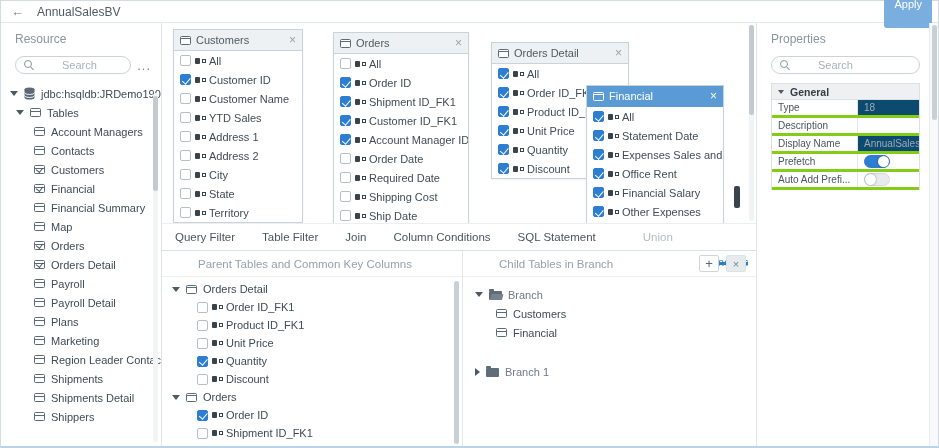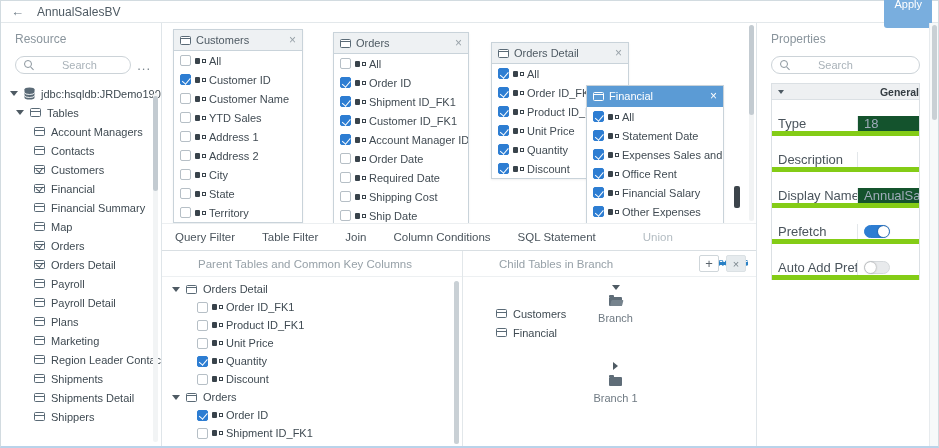--- a/index.html
+++ b/index.html
@@ -89,35 +89,35 @@
   .ppanel .vthumb2{position:absolute;top:0;right:0;width:5px;height:100%;background:#c9d0d5;border-radius:3px;}
 
   .cpanel{flex:1;position:relative;overflow:hidden;min-width:0;}
   .cpanel .phead{padding-right:10px;align-items:center;}
   .hspacer{flex:1;}
   .hbtn{width:20px;height:17px;display:flex;align-items:center;justify-content:center;border-radius:2px;font-size:13px;cursor:pointer;box-sizing:border-box;}
   .hbtn.add{background:#fff;border:1px solid #cfd6da;color:#5a646c;}
   .hbtn.close{background:#e6ebee;border:1px solid #dbe1e4;color:#7a858d;margin-left:7px;font-size:11px;}
   .ctree{padding-top:8px;}
   .ctree .trow{height:19px;}
-  .cb-branch{padding-left:12px;flex-direction:column;}
+  .cb-branch{padding-left:12px;}
   .cb-branch .lbl{color:#6f7a83;}
   .cb-table{padding-left:33px;}
   .cb-branch2{margin-top:20px;}
 
   
   .properties{width:181px;min-width:181px;position:relative;overflow:hidden;}
   .props-inner{width:173px;}
   .ptable{margin:9px 10px 0 14px;border:1px solid #dbe0e4;border-bottom:none;}
-  .psec{height:15px;background:#eef0f2;display:flex;align-items:center;gap:6px;padding-left:6px;font-weight:bold;color:#343c42;font-size:10.5px;border-bottom:1px solid #dbe0e4;justify-content:space-between;}
+  .psec{height:15px;background:#eef0f2;display:flex;align-items:center;gap:6px;padding-left:6px;font-weight:bold;color:#343c42;font-size:10.5px;border-bottom:1px solid #dbe0e4;}
   .psec .caret-d{border-left-width:3.5px;border-right-width:3.5px;border-top-width:4.5px;}
-  .prow{height:15px;display:flex;border-bottom:5px solid #84cc16;font-size:13px;align-items:stretch;margin-top:16px;}
+  .prow{height:15px;display:flex;border-bottom:3px solid #84cc16;font-size:10px;align-items:stretch;}
   .plabel{width:86px;min-width:86px;display:flex;align-items:center;padding-left:6px;color:#4a545c;border-right:1px solid #e3e7ea;white-space:nowrap;overflow:hidden;box-sizing:border-box;}
   .pval{flex:1;display:flex;align-items:center;padding:0 3px 0 6px;color:#4a545c;min-width:0;white-space:nowrap;overflow:hidden;}
-  .pval.ro{background:#14532d;color:#9fabba;}
+  .pval.ro{background:#0c4a6e;color:#9fabba;}
   .toggle{width:26px;height:13px;border-radius:7px;background:#e8eaec;border:1px solid #d5d9dc;position:relative;box-sizing:border-box;flex:none;cursor:pointer;}
   .toggle::after{content:"";position:absolute;width:11px;height:11px;border-radius:50%;background:#fff;top:0;left:0;box-shadow:0 0 2px rgba(0,0,0,0.45);}
   .toggle.on{background:#2d7dd2;border-color:#2d7dd2;}
   .toggle.on::after{left:auto;right:0;}
   .winsb{position:absolute;right:0;top:0;bottom:0;width:8px;background:#f7f9fa;border-left:1px solid #e7ebee;}
   .winsb .wthumb{position:absolute;top:2px;right:1px;width:5px;height:95px;background:#c9d0d5;border-radius:3px;}
 </style>
 </head>
 <body>
 

